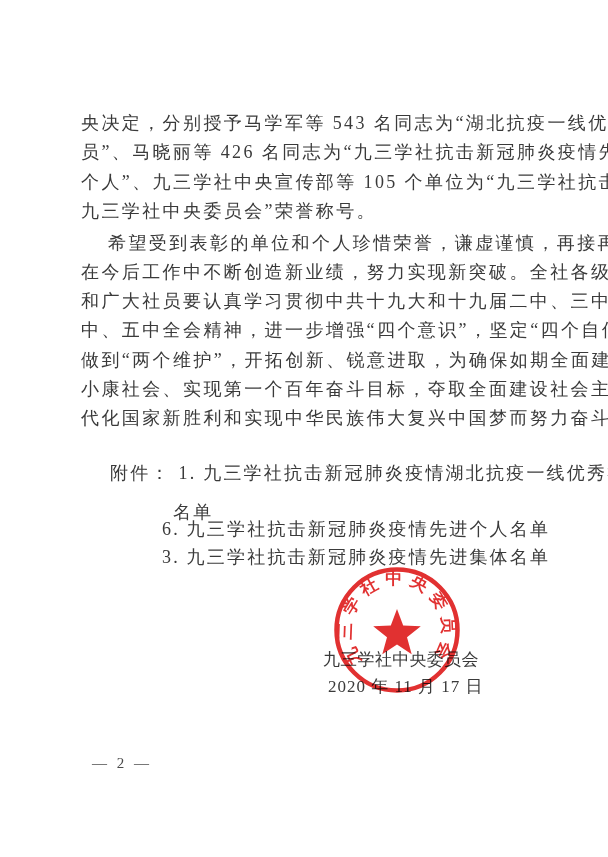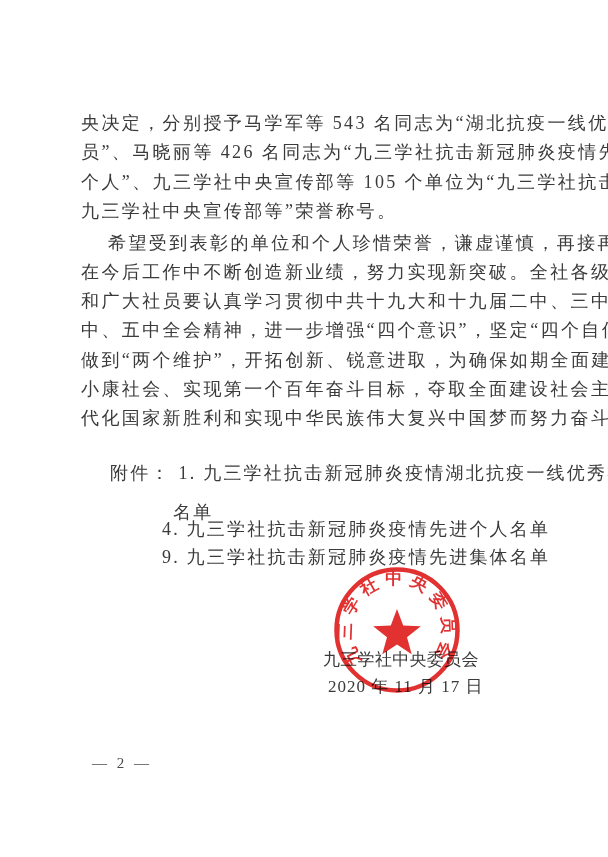--- a/index.html
+++ b/index.html
@@ -81,37 +81,37 @@
 </style>
 </head>
 <body>
 
 <div class="page">
 
   <div class="body-text">
     <div class="body-line" style="top:112px">央决定，分别授予马学军等 543 名同志为“湖北抗疫一线优秀社</div>
     <div class="body-line" style="top:141px">员”、马晓丽等 426 名同志为“九三学社抗击新冠肺炎疫情先进</div>
     <div class="body-line" style="top:171px">个人”、九三学社中央宣传部等 105 个单位为“九三学社抗击新</div>
-    <div class="body-line" style="top:200px">九三学社中央宣传部等”荣誉称号。</div>
+    <div class="body-line" style="top:200px">九三学社中央委员会”荣誉称号。</div>
     <div class="body-line indent" style="top:232px">希望受到表彰的单位和个人珍惜荣誉，谦虚谨慎，再接再厉，</div>
     <div class="body-line" style="top:261px">在今后工作中不断创造新业绩，努力实现新突破。全社各级组织</div>
     <div class="body-line" style="top:290px">和广大社员要认真学习贯彻中共十九大和十九届二中、三中、四</div>
     <div class="body-line" style="top:319px">中、五中全会精神，进一步增强“四个意识”，坚定“四个自信”，</div>
     <div class="body-line" style="top:349px">做到“两个维护”，开拓创新、锐意进取，为确保如期全面建成</div>
     <div class="body-line" style="top:378px">小康社会、实现第一个百年奋斗目标，夺取全面建设社会主义现</div>
     <div class="body-line" style="top:407px">代化国家新胜利和实现中华民族伟大复兴中国梦而努力奋斗！</div>
   </div>
 
   <div class="attachment">
     <div class="attach-line" style="left:110px; top:461px">
       <span class="attach-label">附件：</span><span>1. 九三学社抗击新冠肺炎疫情湖北抗疫一线优秀社员</span>
     </div>
     <div class="attach-line" style="left:173px; top:500px">名单</div>
-    <div class="attach-line" style="left:162px; top:517px">4. 九三学社抗击新冠肺炎疫情先进个人名单</div>
-    <div class="attach-line" style="left:162px; top:545px">9. 九三学社抗击新冠肺炎疫情先进集体名单</div>
+    <div class="attach-line" style="left:162px; top:517px">6. 九三学社抗击新冠肺炎疫情先进个人名单</div>
+    <div class="attach-line" style="left:162px; top:545px">3. 九三学社抗击新冠肺炎疫情先进集体名单</div>
   </div>
 
   <div class="signature">九三学社中央委员会</div>
   <div class="date-line">2020 年 11 月 17 日</div>
 
   <svg class="seal" viewBox="0 0 128 128" aria-hidden="true">
     <circle cx="64" cy="64" r="60.5" fill="none" stroke-width="4.5" stroke="#df1f1f"></circle>
     <polygon points="64,43 70.2,59.5 87.8,60.3 74,71.2 78.7,88.2 64,78.5 49.3,88.2 54,71.2 40.2,60.3 57.8,59.5" fill="#df1f1f"></polygon>
     <defs>
       <path id="sealArc" d="M 31.5 96.5 A 46 46 0 1 1 96.5 96.5" fill="none"></path>

